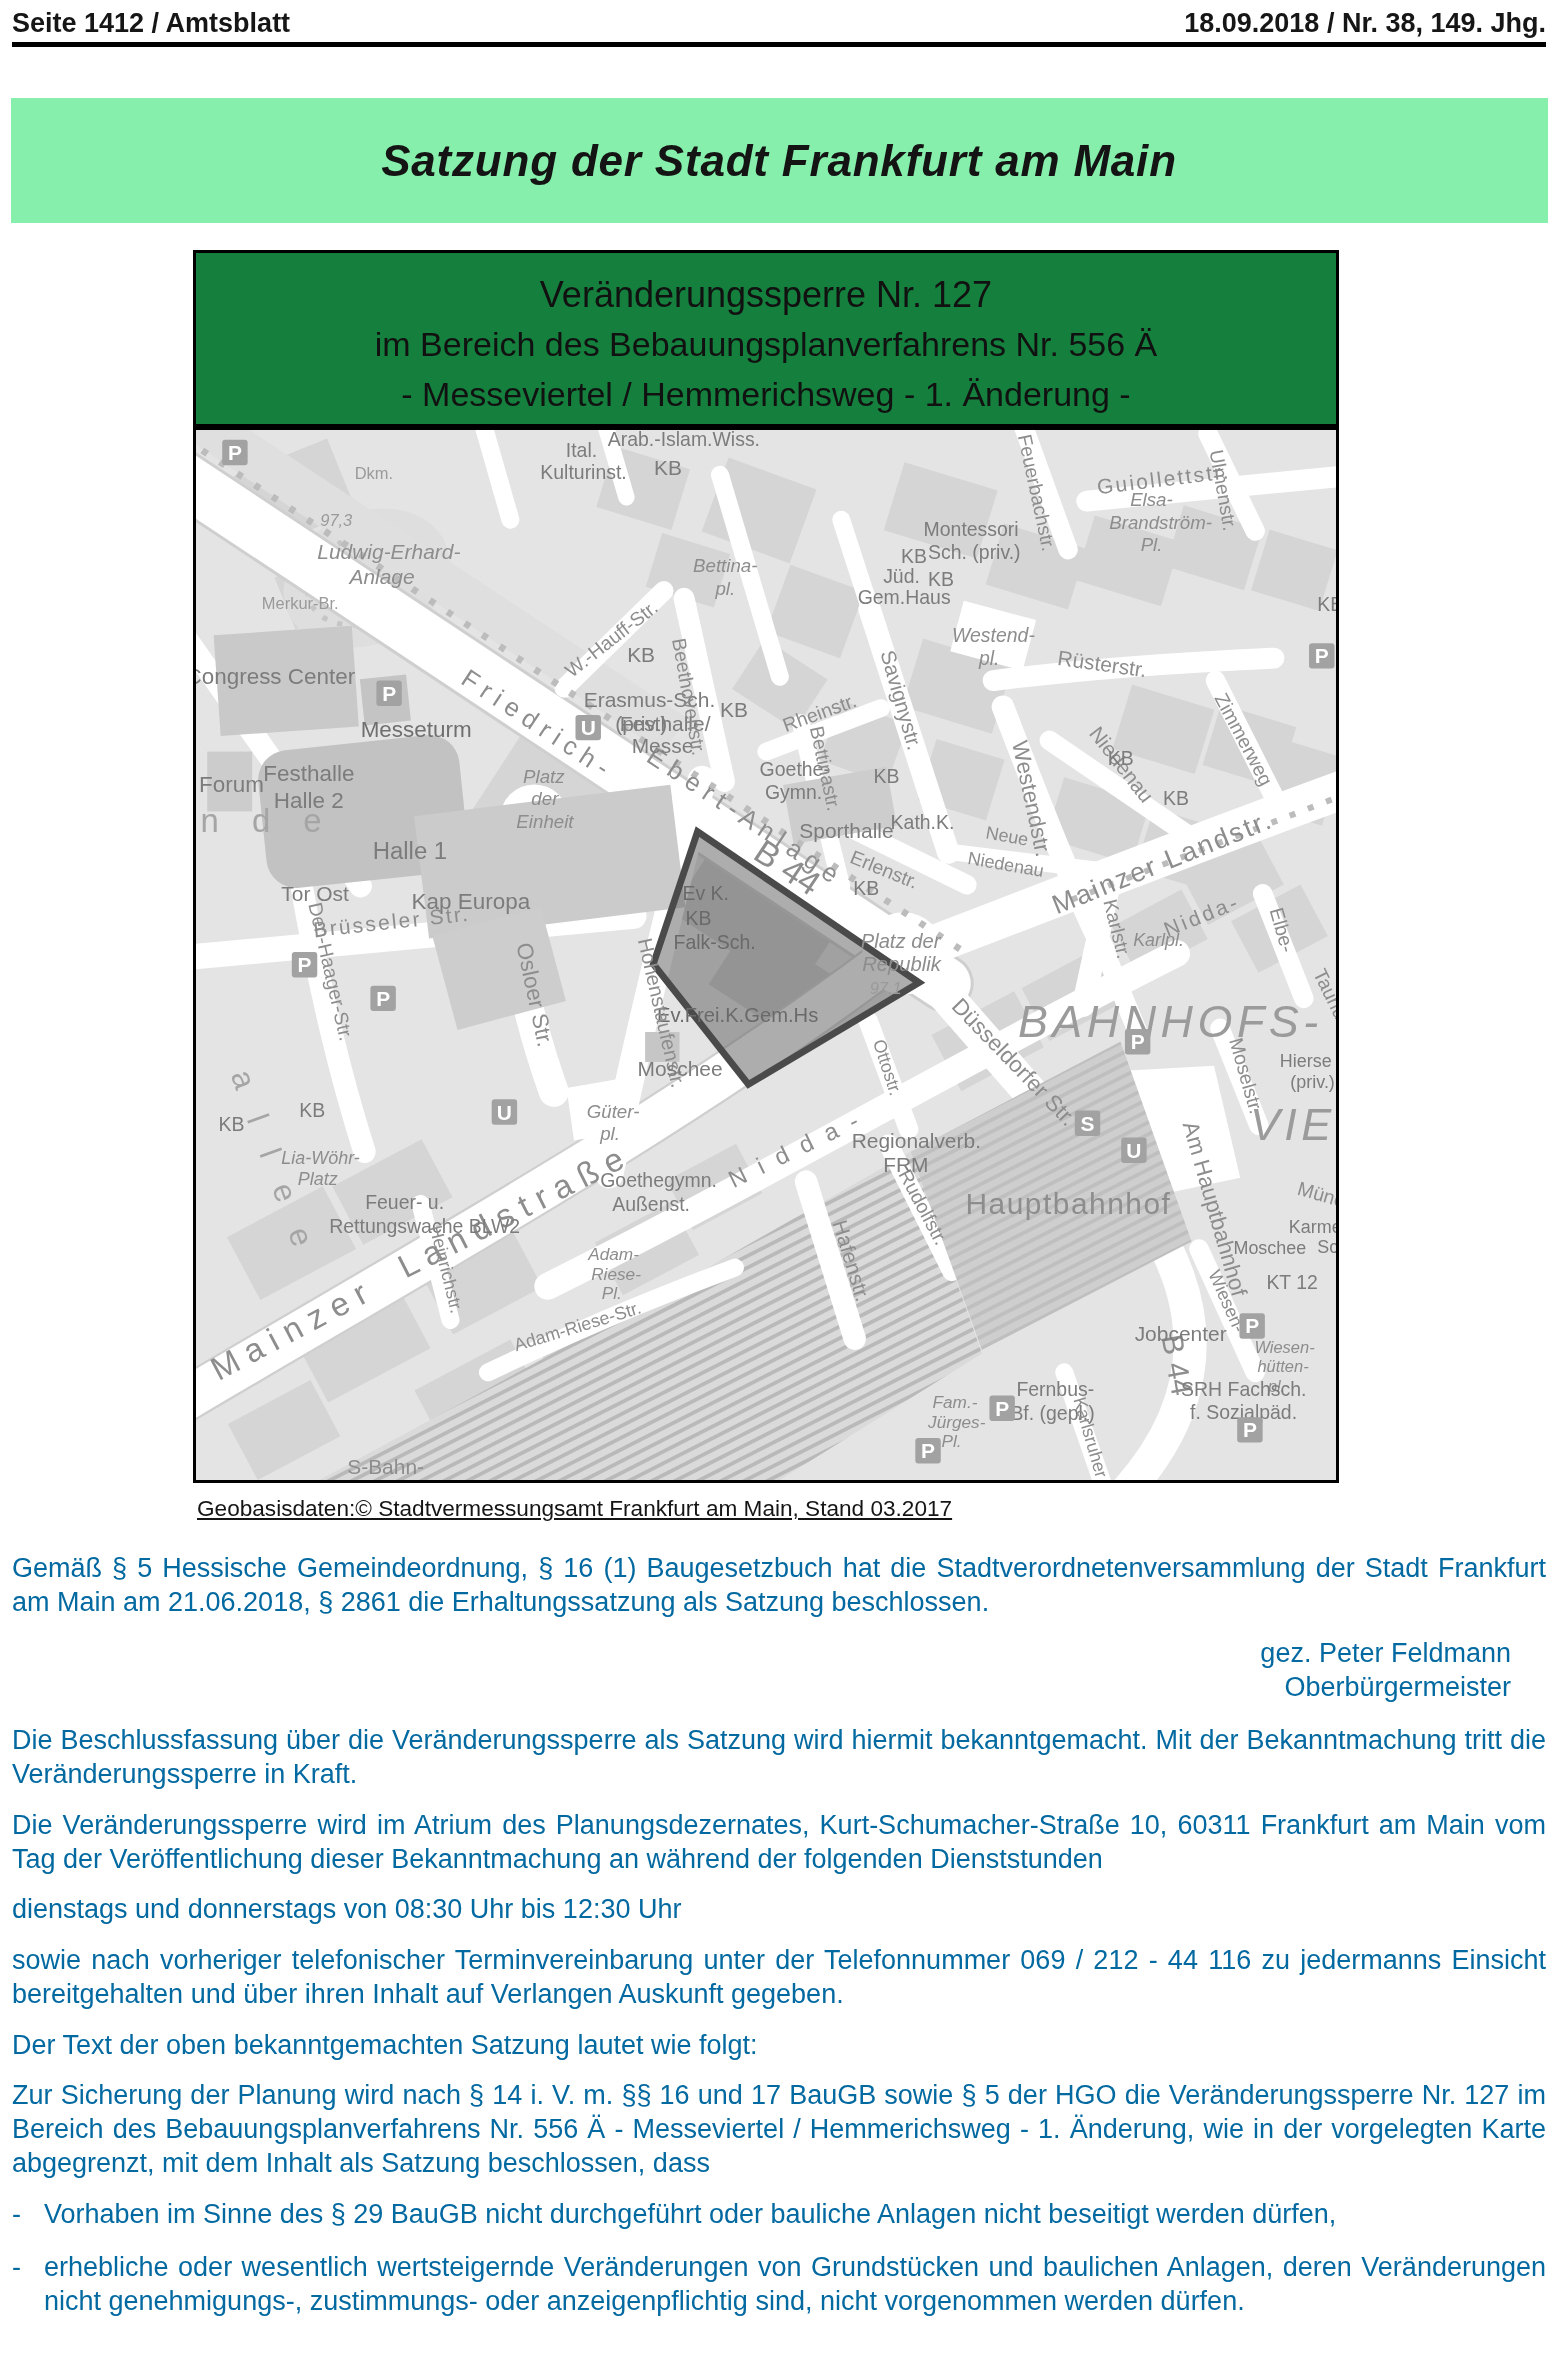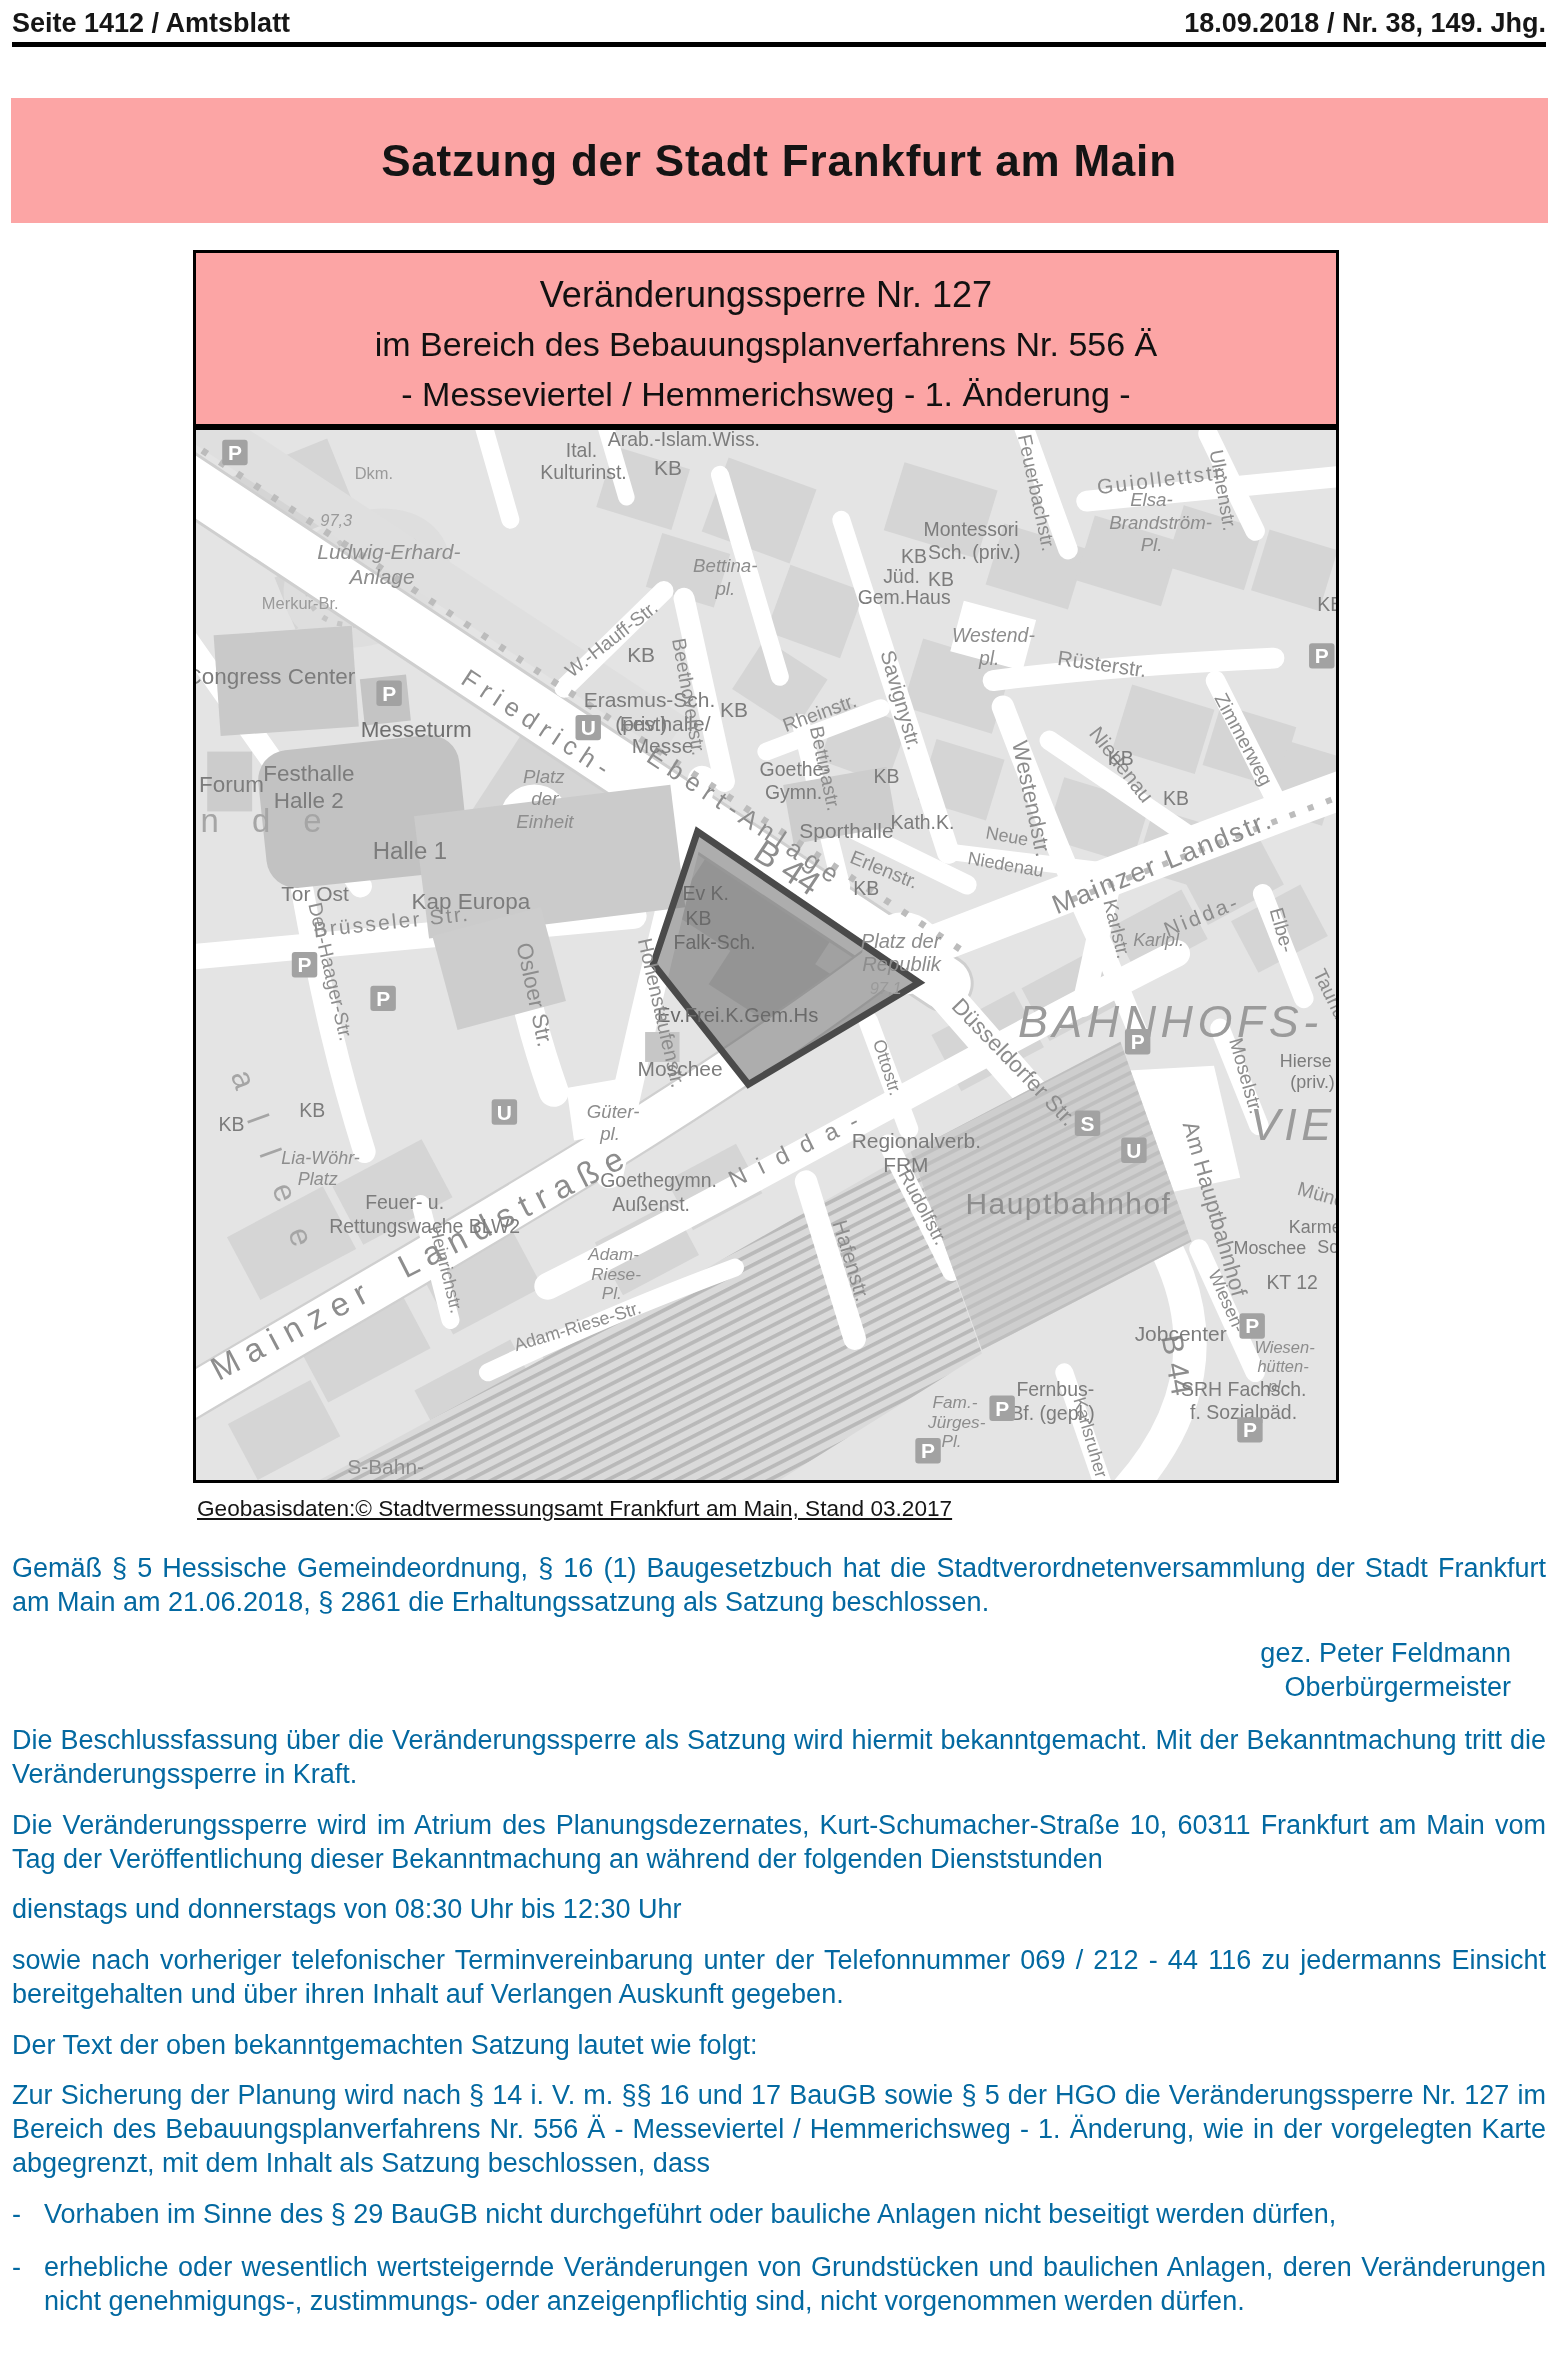--- a/index.html
+++ b/index.html
@@ -1,25 +1,25 @@
 <!DOCTYPE html>
 <html style="font-size:12px"><head>
 <meta charset="utf-8">
 <style>
   html,body{margin:0;padding:0;background:#888;}
   .page{position:relative;width:1558px;height:2377px;background:#ffffff;overflow:hidden;
         font-family:"Liberation Sans",sans-serif;color:#111;}
   .hdr{position:absolute;top:7.5px;left:12px;right:12px;display:flex;justify-content:space-between;
        font-size:27px;color:#161616;font-weight:bold;}
   .hdr-rule{position:absolute;top:42px;left:12px;right:12px;height:4.5px;background:#000;}
-  .banner{position:absolute;top:98px;left:10.5px;right:10.5px;height:125px;background:#fca5a5;
-          display:flex;align-items:center;justify-content:center;}
+  .banner{position:absolute;top:98px;left:10.5px;right:10.5px;height:125px;background:#86efac;
+          display:flex;align-items:center;justify-content:center;font-style:italic;}
   .banner h1{margin:0;font-size:44px;font-weight:bold;color:#141414;letter-spacing:0.8px;}
   .notice{position:absolute;left:193px;top:250px;width:1146px;height:177px;border:3.8px solid #000;
-          box-sizing:border-box;text-align:center;background:#fca5a5;}
+          box-sizing:border-box;text-align:center;background:#15803d;}
   .notice .l1{font-size:36px;margin-top:18px;line-height:48px;}
   .notice .l2,.notice .l3{font-size:34px;line-height:50px;}
   .mapbox{position:absolute;left:193px;top:427px;width:1146px;height:1056px;border:3.8px solid #000;
           box-sizing:border-box;background:#e4e4e4;margin:0;}
   .mapbox svg{display:block;width:100%;height:100%;}
   .caption{position:absolute;left:197px;top:1496px;font-size:22.6px;color:#151515;text-decoration:underline;}
   .bodytext{position:absolute;left:12px;right:12px;top:1551px;font-size:27px;line-height:34px;
             text-align:justify;color:#0369a1;}
   .bodytext p{margin:0 0 16.6px 0;}
   .bodytext p.single{text-align:left;}

